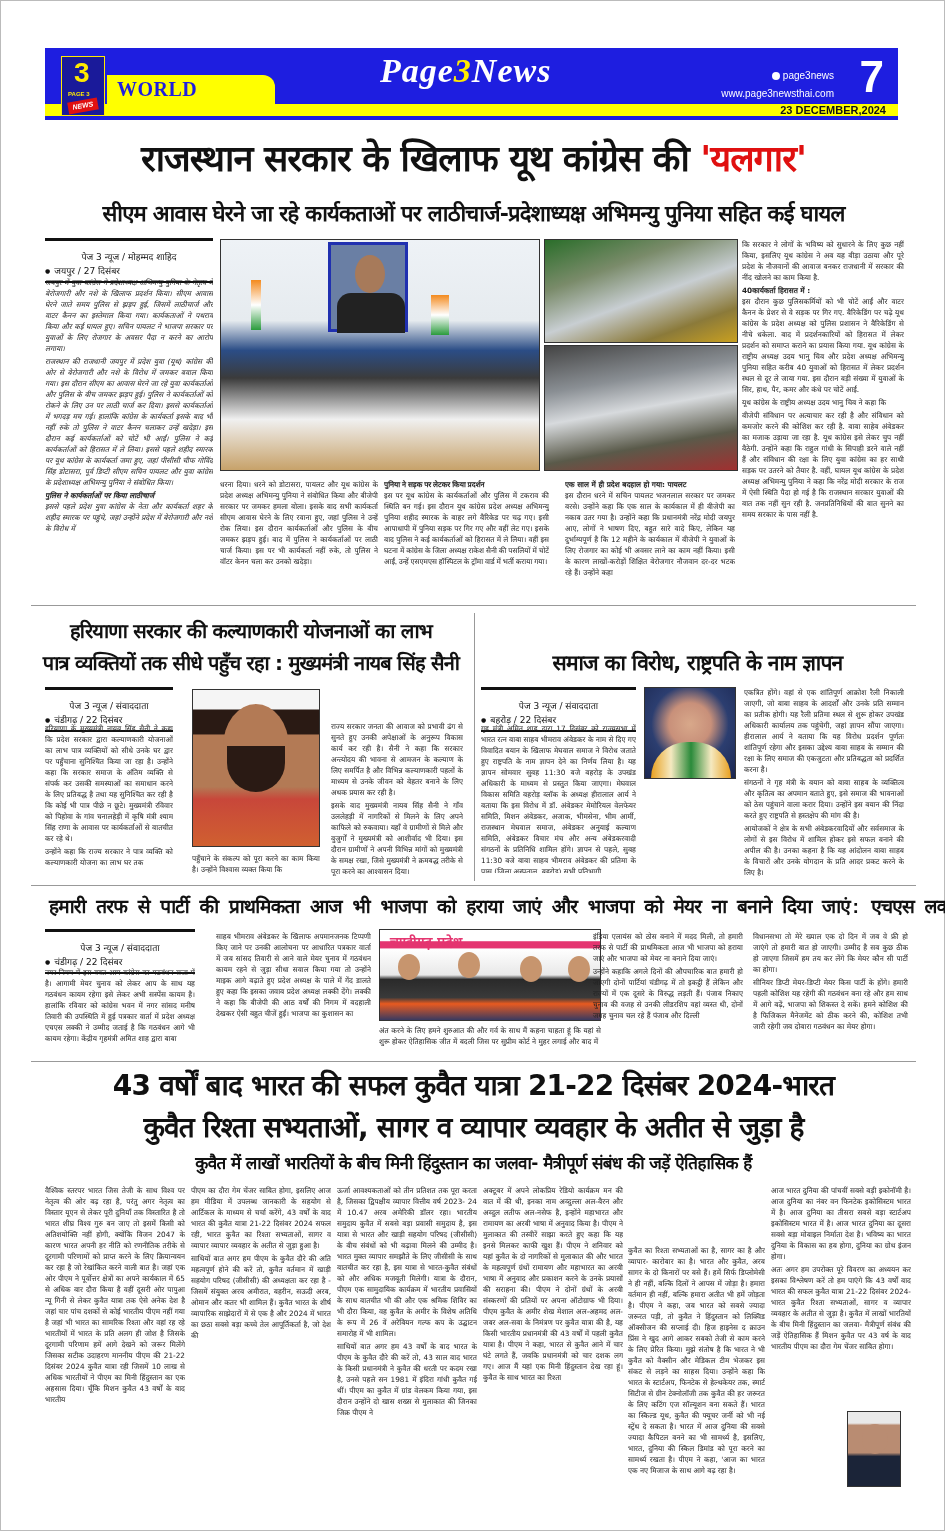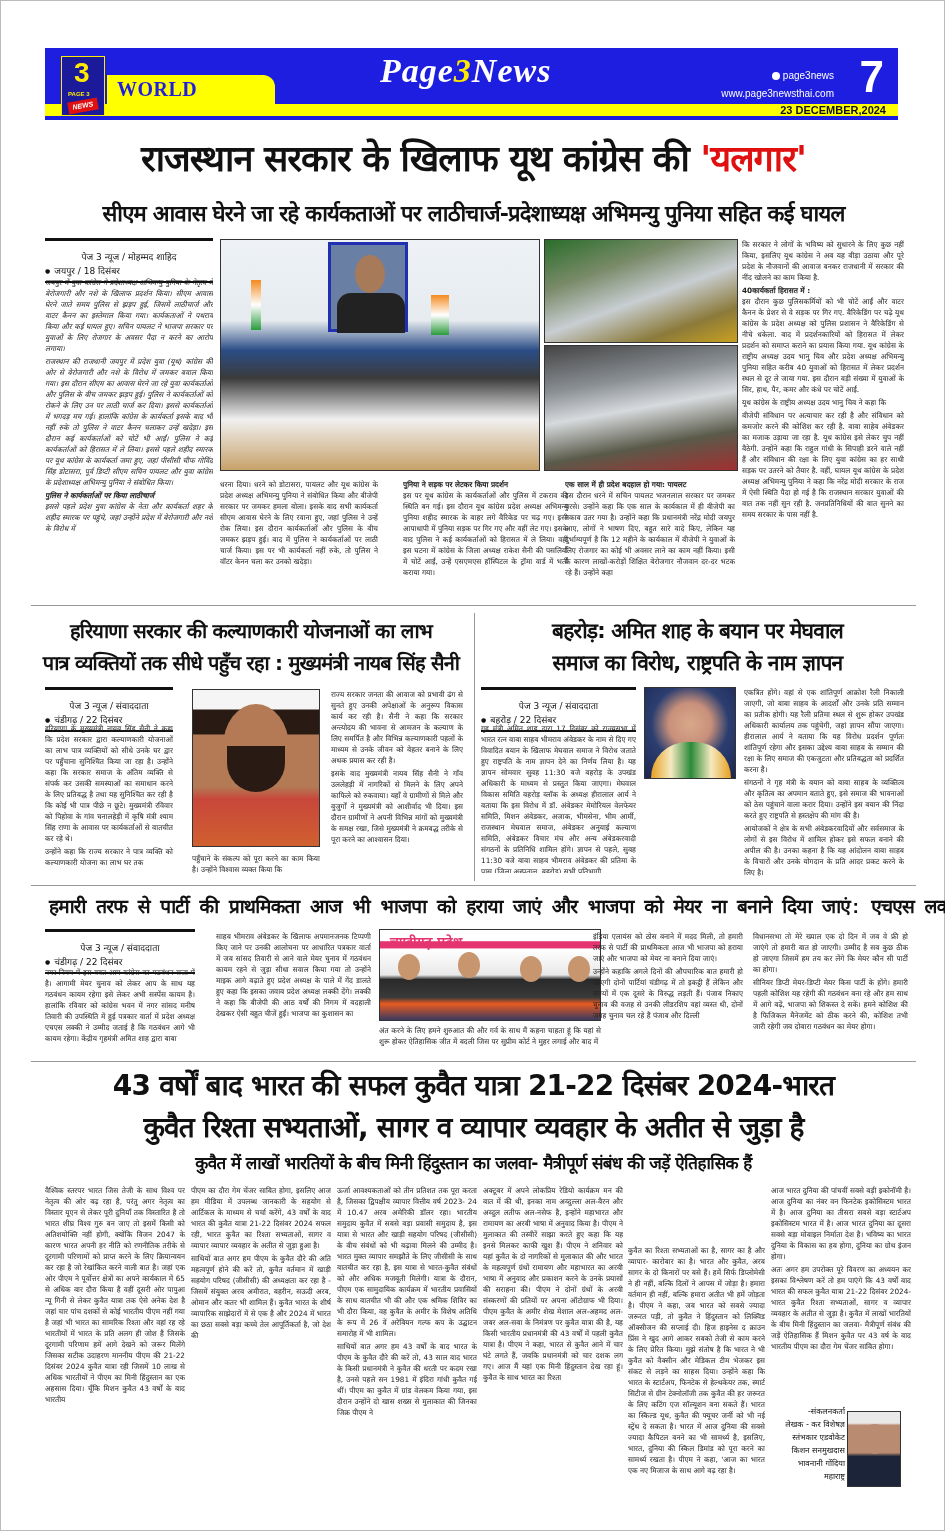--- a/index.html
+++ b/index.html
@@ -87,21 +87,21 @@
     <div class="date">23 DECEMBER,2024</div>
   </div>
 
   <div class="h1" style="top:132px;">
     <span>राजस्थान सरकार के खिलाफ यूथ कांग्रेस  की </span><span class="red">'यलगार'</span>
   </div>
   <div class="h2" style="left:30px; width:885px; top:196px;">सीएम आवास घेरने जा रहे कार्यकताओं पर लाठीचार्ज-प्रदेशाध्यक्ष अभिमन्यु पुनिया सहित कई घायल</div>
 
   <div class="byline" style="left:44px; top:237px; width:168px;">
     <span class="by-source">पेज 3 न्यूज / मोहम्मद शाहिद</span>
-    <span class="by-place">जयपुर / 18 दिसंबर</span>
+    <span class="by-place">जयपुर / 27 दिसंबर</span>
   </div>
   <div class="col" style="left:44px; top:276px; width:168px; height:318px;font-style:italic;">
     <p>जयपुर में युवा कांग्रेस ने प्रदेशाध्यक्ष अभिमन्यु पुनिया के नेतृत्व में बेरोजगारी और नशे के खिलाफ प्रदर्शन किया। सीएम आवास घेरने जाते समय पुलिस से झड़प हुई, जिसमें लाठीचार्ज और वाटर कैनन का इस्तेमाल किया गया। कार्यकताओं ने पथराव किया और कई घायल हुए। सचिन पायलट ने भाजपा सरकार पर युवाओं के लिए रोजगार के अवसर पैदा न करने का आरोप लगाया।</p>
     <p>राजस्थान की राजधानी जयपुर में प्रदेश युवा (यूथ) कांग्रेस की ओर से बेरोजगारी और नशे के विरोध में जमकर बवाल किया गया। इस दौरान सीएम का आवास घेरने जा रहे युवा कार्यकर्ताओं और पुलिस के बीच जमकर झड़प हुई। पुलिस ने कार्यकर्ताओं को रोकने के लिए उन पर लाठी चार्ज कर दिया। इससे कार्यकर्ताओं में भगदड़ मच गई। हालांकि कांग्रेस के कार्यकर्ता इसके बाद भी नहीं रुके तो पुलिस ने वाटर कैनन चलाकर उन्हें खदेड़ा। इस दौरान कई कार्यकर्ताओं को चोटें भी आईं। पुलिस ने कई कार्यकर्ताओं को हिरासत में ले लिया। इससे पहले शहीद स्मारक पर यूथ कांग्रेस के कार्यकर्ता जमा हुए, जहां पीसीसी चीफ गोविंद सिंह डोटासरा, पूर्व डिप्टी सीएम सचिन पायलट और युवा कांग्रेस के प्रदेशाध्यक्ष अभिमन्यु पुनिया ने संबोधित किया।</p>
     <span class="sub">पुलिस ने कार्यकर्ताओं पर किया लाठीचार्ज</span>
     <p>इससे पहले प्रदेश युवा कांग्रेस के नेता और कार्यकर्ता शहर के शहीद स्मारक पर पहुंचे, जहां उन्होंने प्रदेश में बेरोजगारी और नशे के विरोध में</p>
   </div>
 
   <div class="photo ph-rally" style="left:219px; top:238px; width:320px; height:232px;">
     <div class="portrait">
@@ -110,21 +110,21 @@
     </div>
     <div class="flag1"></div>
     <div class="flag2"></div>
   </div>
   <div class="photo ph-water" style="left:543px; top:238px; width:194px; height:104px;"></div>
   <div class="photo ph-crowd" style="left:543px; top:344px; width:194px; height:126px;"></div>
 
   <div class="col" style="left:219px; top:478px; width:158px; height:116px;">
     <p>धरना दिया। धरने को डोटासरा, पायलट और यूथ कांग्रेस के प्रदेश अध्यक्ष अभिमन्यु पुनिया ने संबोधित किया और बीजेपी सरकार पर जमकर हमला बोला। इसके बाद सभी कार्यकर्ता सीएम आवास घेरने के लिए रवाना हुए, जहां पुलिस ने उन्हें रोक लिया। इस दौरान कार्यकर्ताओं और पुलिस के बीच जमकर झड़प हुई। बाद में पुलिस ने कार्यकर्ताओं पर लाठी चार्ज किया। इस पर भी कार्यकर्ता नहीं रुके, तो पुलिस ने वॉटर केनन चला कर उनको खदेड़ा।</p>
   </div>
-  <div class="col" style="left:402px; top:478px; width:165px; height:116px;">
+  <div class="col" style="left:383px; top:478px; width:165px; height:116px;font-family:Liberation Serif, serif;">
     <span class="sub">पुनिया ने सड़क पर लेटकर किया प्रदर्शन</span>
     <p>इस पर यूथ कांग्रेस के कार्यकर्ताओं और पुलिस में टकराव की स्थिति बन गई। इस दौरान यूथ कांग्रेस प्रदेश अध्यक्ष अभिमन्यु पुनिया शहीद स्मारक के बाहर लगे बैरिकेड पर चढ़ गए। इसी आपाधापी में पुनिया सड़क पर गिर गए और वहीं लेट गए। इसके बाद पुलिस ने कई कार्यकर्ताओं को हिरासत में ले लिया। वहीं इस घटना में कांग्रेस के जिला अध्यक्ष राकेश सैनी की पसलियों में चोटें आईं, उन्हें एसएमएस हॉस्पिटल के ट्रॉमा वार्ड में भर्ती कराया गया।</p>
   </div>
   <div class="col" style="left:564px; top:478px; width:170px; height:116px;">
     <span class="sub">एक साल में ही प्रदेश बदहाल हो गया: पायलट</span>
     <p>इस दौरान धरने में सचिन पायलट भजनलाल सरकार पर जमकर बरसे। उन्होंने कहा कि एक साल के कार्यकाल में ही बीजेपी का नकाब उतर गया है। उन्होंने कहा कि प्रधानमंत्री नरेंद्र मोदी जयपुर आए, लोगों ने भाषण दिए, बहुत सारे वादे किए, लेकिन यह दुर्भाग्यपूर्ण है कि 12 महीने के कार्यकाल में बीजेपी ने युवाओं के लिए रोजगार का कोई भी अवसर लाने का काम नहीं किया। इसी के कारण लाखों-करोड़ों शिक्षित बेरोजगार नौजवान दर-दर भटक रहे हैं। उन्होंने कहा</p>
   </div>
   <div class="col" style="left:741px; top:238px; width:162px; height:356px;">
     <p>कि सरकार ने लोगों के भविष्य को सुधारने के लिए कुछ नहीं किया, इसलिए यूथ कांग्रेस ने अब यह बीड़ा उठाया और पूरे प्रदेश के नौजवानों की आवाज बनकर राजधानी में सरकार की नींद खोलने का काम किया है.</p>
     <span class="sub">40कार्यकर्ता हिरासत में :</span>
@@ -146,28 +146,27 @@
     <p>हरियाणा के मुख्यमंत्री नायब सिंह सैनी ने कहा कि प्रदेश सरकार द्वारा कल्याणकारी योजनाओं का लाभ पात्र व्यक्तियों को सीधे उनके घर द्वार पर पहुँचाना सुनिश्चित किया जा रहा है। उन्होंने कहा कि सरकार समाज के अंतिम व्यक्ति से संपर्क कर उसकी समस्याओं का समाधान करने के लिए प्रतिबद्ध है तथा यह सुनिश्चित कर रही है कि कोई भी पात्र पीछे न छूटे। मुख्यमंत्री रविवार को पिहोवा के गांव चनालहेड़ी में कृषि मंत्री श्याम सिंह राणा के आवास पर कार्यकर्ताओं से बातचीत कर रहे थे।</p>
     <p>उन्होंने कहा कि राज्य सरकार ने पात्र व्यक्ति को कल्याणकारी योजना का लाभ घर तक</p>
   </div>
   <div class="photo ph-saini" style="left:191px; top:688px; width:128px; height:158px;">
     <div class="face" style="left:30px; top:14px; width:66px; height:86px; background:#b37a55;"></div>
     <div class="face" style="left:34px; top:56px; width:58px; height:46px; background:#2a1a14; border-radius:0 0 30px 30px;"></div>
   </div>
   <div class="col" style="left:191px; top:852px; width:128px; height:24px;">
     <p>पहुँचाने के संकल्प को पूरा करने का काम किया है। उन्होंने विश्वास व्यक्त किया कि</p>
   </div>
-  <div class="col" style="left:330px; top:688px; width:132px; height:188px;">
+  <div class="col" style="left:330px; top:720px; width:132px; height:188px;">
     <p>राज्य सरकार जनता की आवाज को प्रभावी ढंग से सुनते हुए उनकी अपेक्षाओं के अनुरूप विकास कार्य कर रही है। सैनी ने कहा कि सरकार अन्त्योदय की भावना से आमजन के कल्याण के लिए समर्पित है और विभिन्न कल्याणकारी पहलों के माध्यम से उनके जीवन को बेहतर बनाने के लिए अथक प्रयास कर रही है।</p>
     <p>इसके बाद मुख्यमंत्री नायब सिंह सैनी ने गाँव उललेहड़ी में नागरिकों से मिलने के लिए अपने काफिले को रुकवाया। यहाँ वे ग्रामीणों से मिले और बुजुर्गों ने मुख्यमंत्री को आशीर्वाद भी दिया। इस दौरान ग्रामीणों ने अपनी विभिन्न मांगों को मुख्यमंत्री के समक्ष रखा, जिसे मुख्यमंत्री ने क्रमबद्ध तरीके से पूरा करने का आश्वासन दिया।</p>
   </div>
 
   <div class="rule-v" style="left:473px; top:612px; height:268px;"></div>
 
-  <div class="h3" style="left:478px; width:437px; top:614px; font-size:21px;">बहरोड़: अमित शाह के बयान पर मेघवाल</div>
   <div class="h3" style="left:478px; width:437px; top:646px; font-size:21px;">समाज का विरोध, राष्ट्रपति के नाम ज्ञापन</div>
 
   <div class="byline" style="left:480px; top:686px; width:155px;">
     <span class="by-source">पेज 3 न्यूज / संवाददाता</span>
     <span class="by-place">बहरोड़ / 22 दिसंबर</span>
   </div>
   <div class="photo ph-shah" style="left:643px; top:686px; width:92px; height:92px;">
     <div class="scarf" style="left:6px; width:80px;"></div>
   </div>
   <div class="col" style="left:480px; top:722px; width:155px; height:150px;">
@@ -232,25 +231,17 @@
   <div class="col" style="left:482px; top:1184px; width:140px; height:340px;">
     <p>अक्टूबर में अपने लोकप्रिय रेडियो कार्यक्रम मन की बात में की थी, इनका नाम अब्दुल्ला अल-बैरन और अब्दुल लतीफ अल-नसेफ है, इन्होंने महाभारत और रामायण का अरबी भाषा में अनुवाद किया है। पीएम ने मुलाकात की तस्वीरें साझा करते हुए कहा कि यह इनसे मिलकर काफी खुश हैं। पीएम ने शनिवार को यहां कुवैत के दो नागरिकों से मुलाकात की और भारत के महत्वपूर्ण ग्रंथों रामायण और महाभारत का अरबी भाषा में अनुवाद और प्रकाशन करने के उनके प्रयासों की सराहना की। पीएम ने दोनों ग्रंथों के अरबी संस्करणों की प्रतियों पर अपना ऑटोग्राफ भी दिया। पीएम कुवैत के अमीर शेख मेशाल अल-अहमद अल-जबर अल-सबा के निमंत्रण पर कुवैत यात्रा की है, यह किसी भारतीय प्रधानमंत्री की 43 वर्षों में पहली कुवैत यात्रा है। पीएम ने कहा, भारत से कुवैत आने में चार घंटे लगते हैं, जबकि प्रधानमंत्री को चार दशक लग गए। आज मैं यहां एक मिनी हिंदुस्तान देख रहा हूं। कुवैत के साथ भारत का रिश्ता</p>
   </div>
   <div class="col" style="left:627px; top:1244px; width:137px; height:340px;">
     <p>कुवैत का रिश्ता सभ्यताओं का है, सागर का है और व्यापार- कारोबार का है। भारत और कुवैत, अरब सागर के दो किनारों पर बसे हैं। हमें सिर्फ डिप्लोमेसी ने ही नहीं, बल्कि दिलों ने आपस में जोड़ा है। हमारा वर्तमान ही नहीं, बल्कि हमारा अतीत भी हमें जोड़ता है। पीएम ने कहा, जब भारत को सबसे ज्यादा जरूरत पड़ी, तो कुवैत ने हिंदुस्तान को लिक्विड ऑक्सीजन की सप्लाई दी। हिज हाइनेस द क्राउन प्रिंस ने खुद आगे आकर सबको तेजी से काम करने के लिए प्रेरित किया। मुझे संतोष है कि भारत ने भी कुवैत को वैक्सीन और मेडिकल टीम भेजकर इस संकट से लड़ने का साहस दिया। उन्होंने कहा कि भारत के स्टार्टअप, फिनटेक से हेल्थकेयर तक, स्मार्ट सिटीज से ग्रीन टेक्नोलॉजी तक कुवैत की हर जरूरत के लिए कटिंग एज सॉल्यूशन बना सकते हैं। भारत का स्किल्ड यूथ, कुवैत की फ्यूचर जर्नी को भी नई स्ट्रेंथ दे सकता है। भारत में आज दुनिया की सबसे ज्यादा कैपिटल बनने का भी सामर्थ्य है, इसलिए, भारत, दुनिया की स्किल डिमांड को पूरा करने का सामर्थ्य रखता है। पीएम ने कहा, 'आज का भारत एक नए मिजाज के साथ आगे बढ़ रहा है।</p>
   </div>
   <div class="col" style="left:770px; top:1184px; width:140px; height:214px;">
     <p>आज भारत दुनिया की पांचवीं सबसे बड़ी इकोनॉमी है। आज दुनिया का नंबर वन फिनटेक इकोसिस्टम भारत में है। आज दुनिया का तीसरा सबसे बड़ा स्टार्टअप इकोसिस्टम भारत में है। आज भारत दुनिया का दूसरा सबसे बड़ा मोबाइल निर्माता देश है। भविष्य का भारत दुनिया के विकास का हब होगा, दुनिया का ग्रोथ इंजन होगा।</p>
     <p>अतः अगर हम उपरोक्त पूरे विवरण का अध्ययन कर इसका विश्लेषण करें तो हम पाएंगे कि 43 वर्षों बाद भारत की सफल कुवैत यात्रा 21-22 दिसंबर 2024- भारत कुवैत रिश्ता सभ्यताओं, सागर व व्यापार व्यवहार के अतीत से जुड़ा है। कुवैत में लाखों भारतियों के बीच मिनी हिंदुस्तान का जलवा- मैत्रीपूर्ण संबंध की जड़ें ऐतिहासिक हैं मिशन कुवैत पर 43 वर्ष के बाद भारतीय पीएम का दौरा गेम चेंजर साबित होगा।</p>
   </div>
-  <div class="sig" style="left:764px; top:1404px; width:80px;">
-    <div>-संकलनकर्ता</div>
-    <div>लेखक - कर विशेषज्ञ</div>
-    <div>स्तंभकार एडवोकेट</div>
-    <div>किशन सनमुखदास</div>
-    <div>भावनानी गोंदिया</div>
-    <div>महाराष्ट्र</div>
-  </div>
   <div class="photo ph-author" style="left:846px; top:1410px; width:54px; height:76px;">
     <div class="face" style="left:14px; top:12px; width:26px; height:30px; background:#b98c72;"></div>
   </div>
 
 </div>
 
 </body></html>

